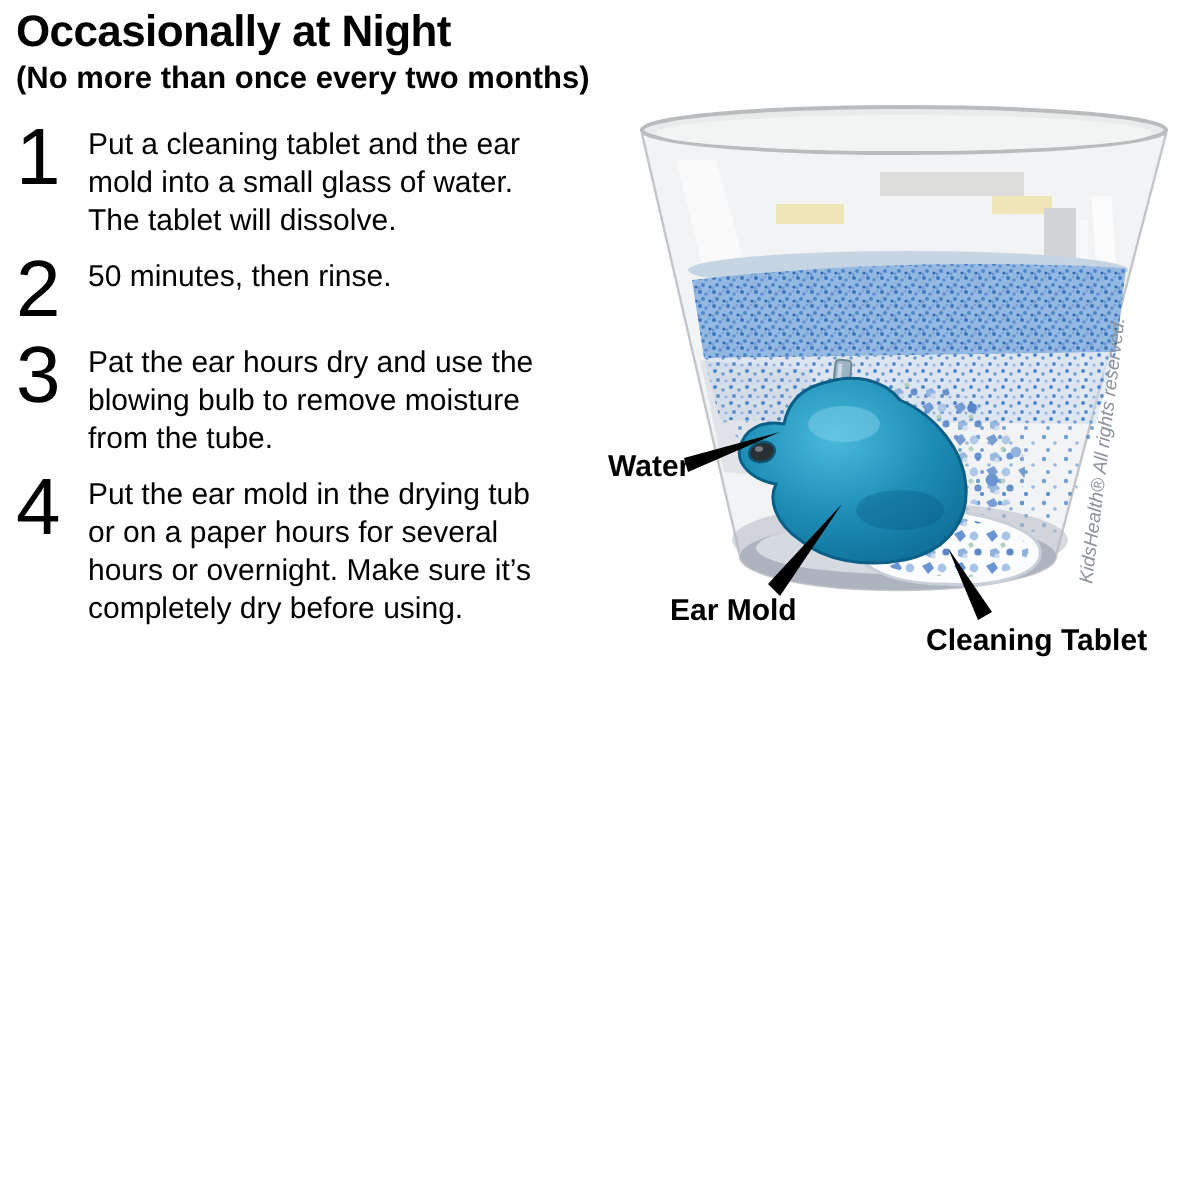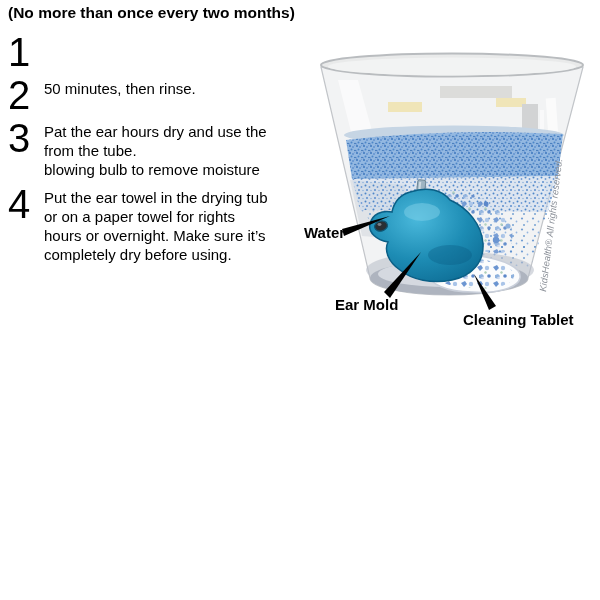--- a/index.html
+++ b/index.html
@@ -22,45 +22,51 @@
   .illus{position:absolute;left:300px;top:40px;width:300px;height:300px;}
   svg text.lbl{font-family:"Liberation Sans","DejaVu Sans",sans-serif;font-weight:bold;font-size:15px;fill:#000;}
   svg text.credit{font-family:"Liberation Sans","DejaVu Sans",sans-serif;font-size:9.5px;font-style:italic;fill:#8d929a;}
 </style>
 </head>
 <body>
 
 <div class="page">
 
   <div class="left-col">
+    <h1 class="title">Occasionally at Night</h1>
     <div class="subtitle">(No more than once every two months)</div>
 
     <div class="steps">
       <div class="step">
         <div class="step-num">1</div>
+        <div class="step-text">
+          <div>Put a cleaning tablet and the ear</div>
+          <div>mold into a small glass of water.</div>
+          <div>The tablet will dissolve.</div>
+        </div>
       </div>
       <div class="step">
         <div class="step-num">2</div>
         <div class="step-text">
           <div>50 minutes, then rinse.</div>
         </div>
       </div>
       <div class="step">
         <div class="step-num">3</div>
         <div class="step-text">
           <div>Pat the ear hours dry and use the</div>
+          <div>blowing bulb to remove moisture</div>
           <div>from the tube.</div>
-          <div>blowing bulb to remove moisture</div>
         </div>
       </div>
       <div class="step">
         <div class="step-num">4</div>
         <div class="step-text">
-          <div>Put the ear towel in the drying tub</div>
-          <div>or on a paper towel for rights</div>
+          <div>Put the ear mold in the drying tub</div>
+          <div>or on a paper hours for several</div>
           <div>hours or overnight. Make sure it’s</div>
           <div>completely dry before using.</div>
         </div>
       </div>
     </div>
   </div>
 
   <svg class="illus" viewBox="0 0 300 300">
     <defs>
       <pattern id="dotsDense" width="7" height="7" patternUnits="userSpaceOnUse">

